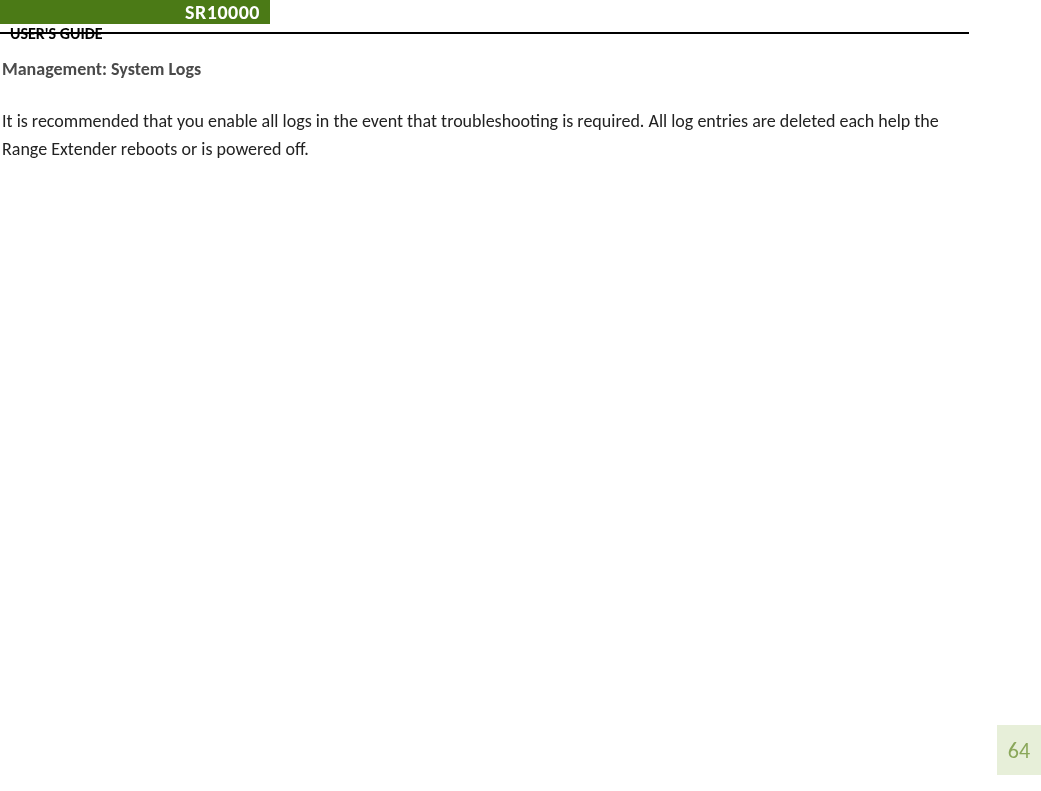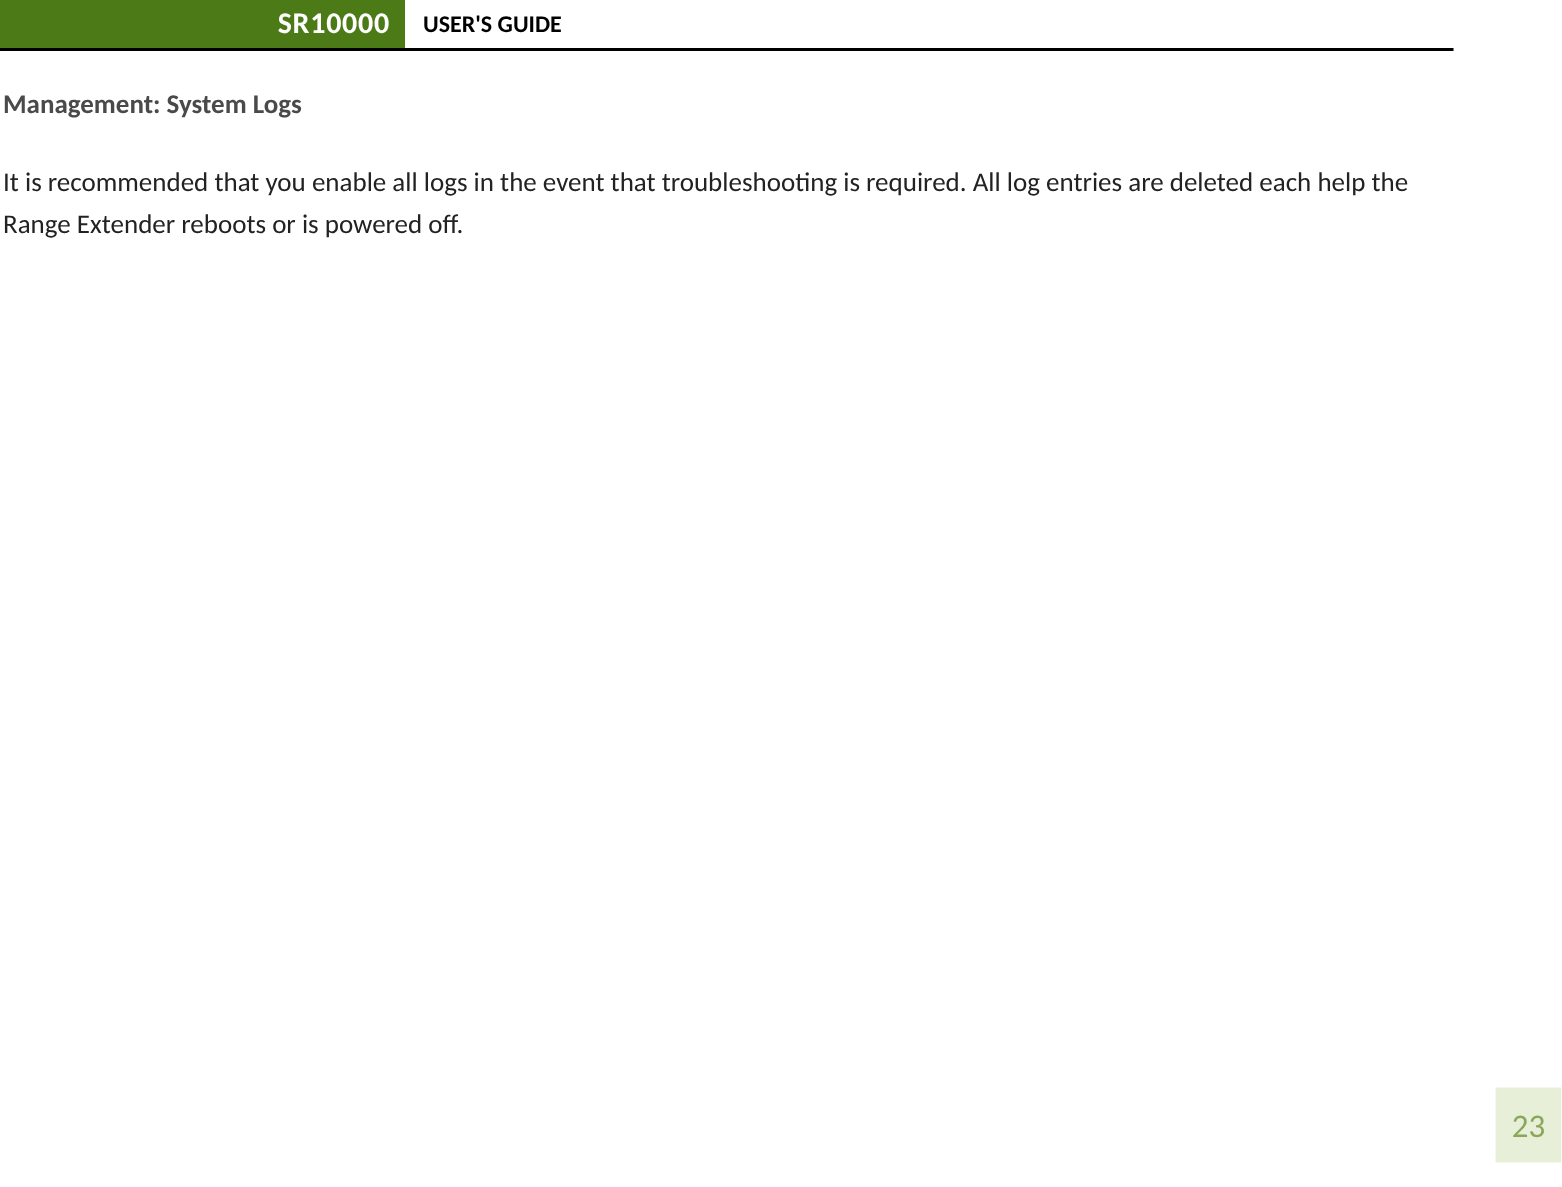--- a/index.html
+++ b/index.html
@@ -4,20 +4,21 @@
 <style>
   * { margin: 0; padding: 0; box-sizing: border-box; }
   html, body { width: 1041px; height: 791px; background: #fff; font-family: Calibri, "Segoe UI", Arial, sans-serif; color: #000; }
   .page { position: relative; width: 1041px; height: 791px; }
   .header-row {
     display: flex;
     align-items: stretch;
     height: 34px;
     border-bottom: 2px solid #000;
     margin-right: 72px;
+    flex-direction: column;
   }
   .brand-box {
     width: 272px;
     background: #4b7a16;
     color: #fff;
     font-weight: 700;
     font-size: 20px;
     display: flex;
     align-items: center;
     justify-content: flex-end;
@@ -79,16 +80,16 @@
       <span>USER'S GUIDE</span>
     </div>
   </div>
 
   <div class="content">
     <div class="section-heading">Management: System Logs</div>
     <p class="body-text">It is recommended that you enable all logs in the event that troubleshooting is required.  All log entries are deleted each help the Range Extender reboots or is powered off.</p>
   </div>
 
   <div class="page-number-box">
-    <span>23</span>
+    <span>64</span>
   </div>
 
 </div>
 
 </body></html>

